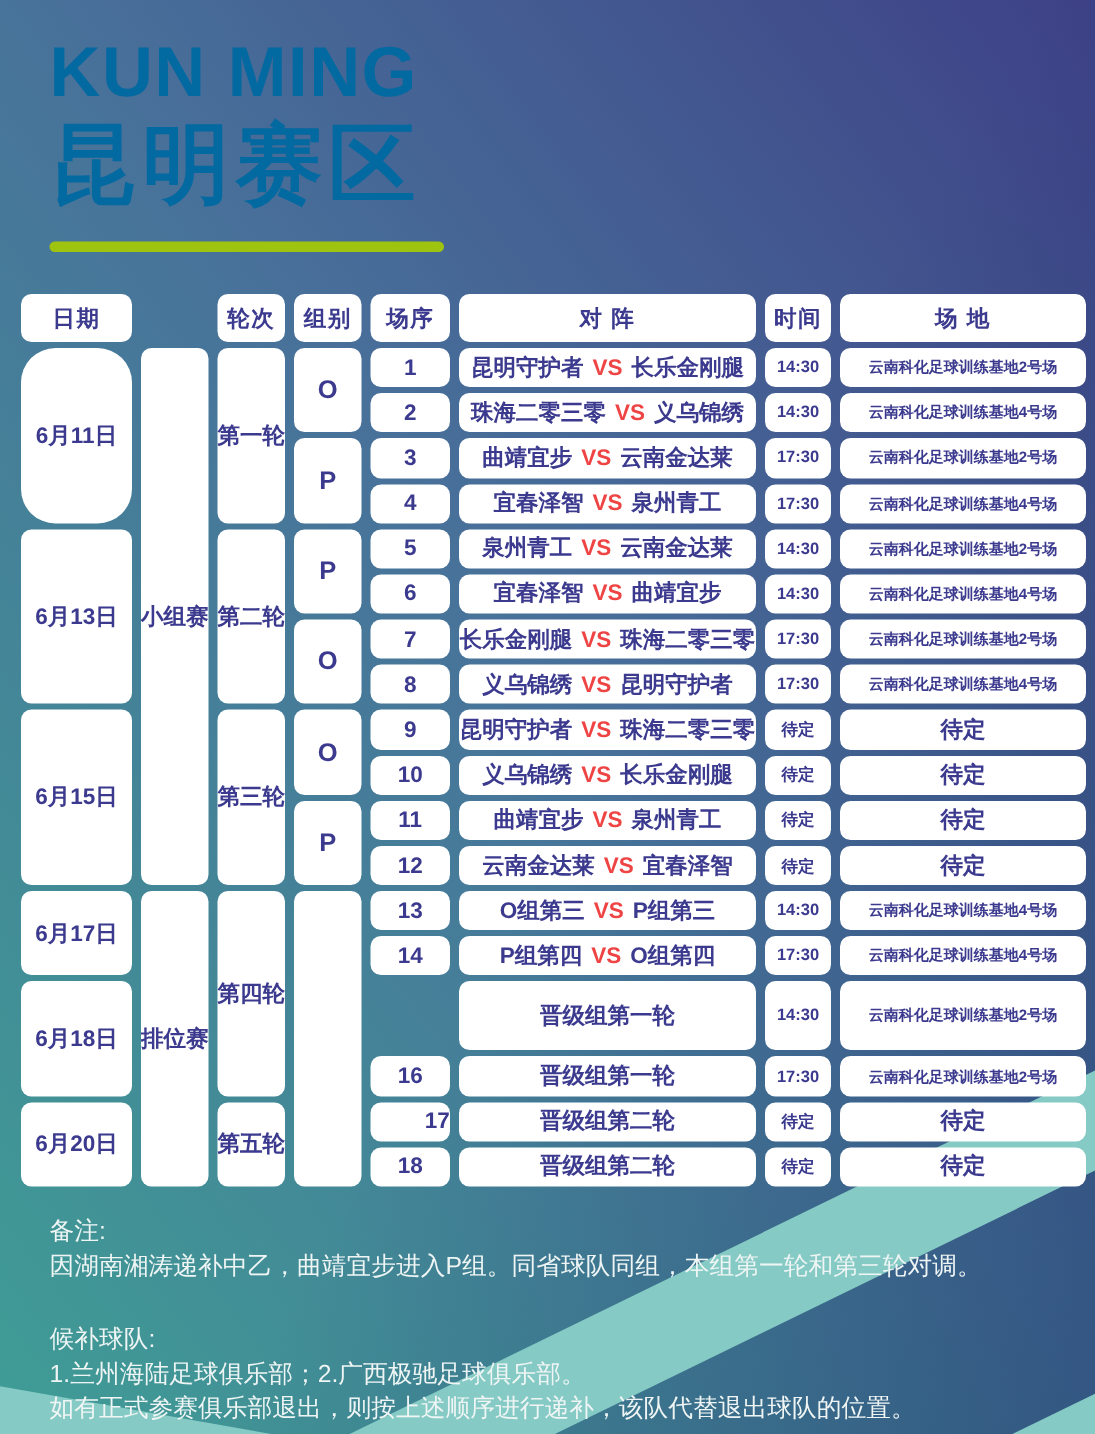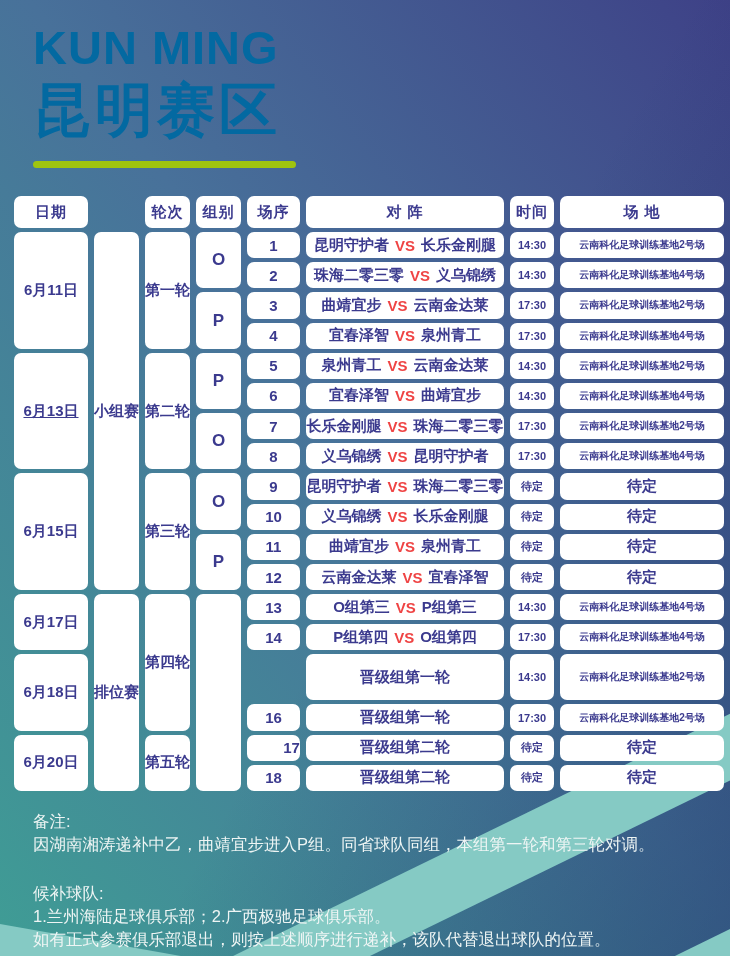--- a/index.html
+++ b/index.html
@@ -60,22 +60,22 @@
 
 <div class="schedule">
     <div class="cell head" style="grid-area: 1 / 1;">日期</div>
     <div class="cell head" style="grid-area: 1 / 2; margin-left: 46px;">阶段</div>
     <div class="cell head" style="grid-area: 1 / 3;">轮次</div>
     <div class="cell head" style="grid-area: 1 / 4;">组别</div>
     <div class="cell head" style="grid-area: 1 / 5;">场序</div>
     <div class="cell head" style="grid-area: 1 / 6;">对 阵</div>
     <div class="cell head" style="grid-area: 1 / 7;">时间</div>
     <div class="cell head" style="grid-area: 1 / 8;">场 地</div>
-    <div class="cell" style="grid-area: 2 / 1 / span 4;">6月11日</div>
-    <div class="cell" style="grid-area: 6 / 1 / span 4; text-decoration: underline;">6月13日</div>
+    <div class="cell" style="grid-area: 2 / 1 / span 4; border-radius: 23px;">6月11日</div>
+    <div class="cell" style="grid-area: 6 / 1 / span 4;">6月13日</div>
     <div class="cell" style="grid-area: 10 / 1 / span 4;">6月15日</div>
     <div class="cell" style="grid-area: 14 / 1 / span 2;">6月17日</div>
     <div class="cell" style="grid-area: 16 / 1 / span 2;">6月18日</div>
     <div class="cell" style="grid-area: 18 / 1 / span 2;">6月20日</div>
     <div class="cell" style="grid-area: 2 / 2 / span 12;">小组赛</div>
     <div class="cell" style="grid-area: 14 / 2 / span 6;">排位赛</div>
     <div class="cell" style="grid-area: 2 / 3 / span 4;">第一轮</div>
     <div class="cell" style="grid-area: 6 / 3 / span 4;">第二轮</div>
     <div class="cell" style="grid-area: 10 / 3 / span 4;">第三轮</div>
     <div class="cell" style="grid-area: 14 / 3 / span 4;">第四轮</div>

